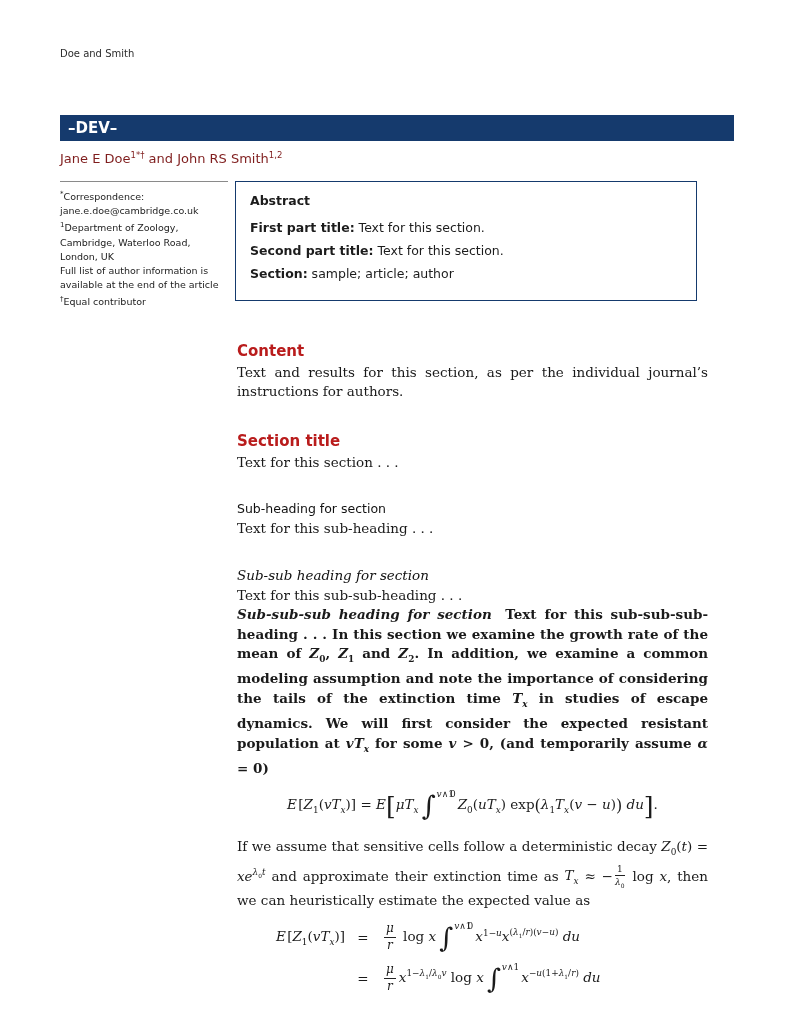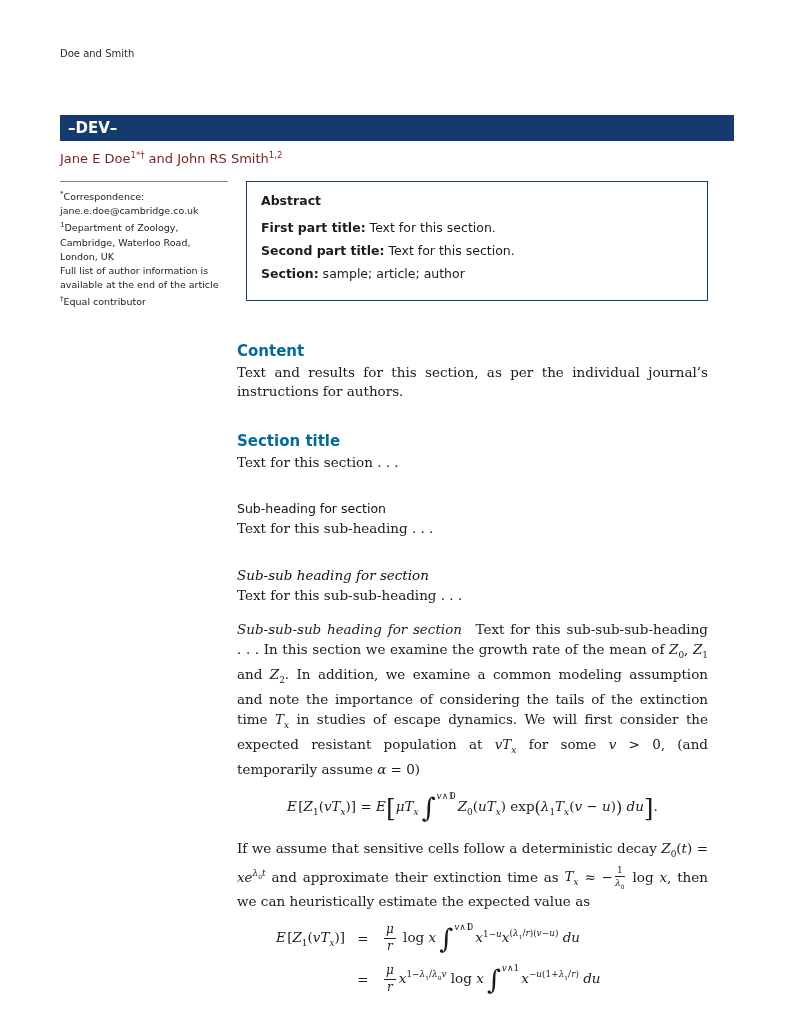--- a/index.html
+++ b/index.html
@@ -32,47 +32,47 @@
 
   .meta-row{display:flex;margin-top:15px;align-items:flex-start;}
   .sidebar{
     width:168px;flex:none;
     font-family:"DejaVu Sans","Liberation Sans",sans-serif;
     font-size:9.5px;line-height:14px;color:#222;
     border-top:1px solid #8a8a8a;padding-top:5px;
   }
   .sidebar sup{font-size:7px;}
   .abstract-box{
-    margin-left:18px;box-sizing:border-box;width:462px;
+    margin-left:7px;box-sizing:border-box;width:462px;
     border:1.5px solid var(--navy);background:#fff;
     padding:9px 14px 12px 14px;
     font-family:"DejaVu Sans","Liberation Sans",sans-serif;
     font-size:12.5px;color:#1c1c1c;
   }
   .abstract-box .abs-h{font-weight:bold;font-size:12.5px;margin:2px 0 11px 0;}
   .abstract-box .abs-row{margin:6px 0;line-height:17px;}
   .abstract-box .lab{font-weight:bold;}
 
   .content-col{margin-left:177px;width:471px;}
   .h-sec{
     font-family:"DejaVu Sans","Liberation Sans",sans-serif;
-    font-weight:bold;font-size:15px;color:#0369a1;margin:30px 0 3px 0;
+    font-weight:bold;font-size:15px;color:#b91c1c;margin:30px 0 3px 0;
   }
   .h-sec.first{margin-top:33px;}
   .h-sub{
     font-family:"DejaVu Sans","Liberation Sans",sans-serif;
     font-weight:normal;font-size:12.5px;color:#111;margin:29px 0 3px 0;
   }
   .h-subsub{
     font-style:italic;font-size:13.5px;color:#111;margin:28px 0 3px 0;
   }
   .body-text{
     font-size:13.5px;line-height:19.5px;text-align:justify;margin:0;
   }
-  .body-text.gap{margin-top:15px;}
+  .body-text.gap{font-weight:bold;}
 
   
   .eq{font-size:13.5px;}
   .eq sup,.para-math sup{font-size:0.66em;}
   .eq sub,.para-math sub{font-size:0.66em;}
   .eq-display{text-align:center;margin:12px 0 16px 0;}
   .iw{display:inline-flex;align-items:center;vertical-align:middle;margin:0 2px 0 3px;}
   .ig{font-size:27px;line-height:1;}
   .il{display:inline-flex;flex-direction:row;justify-content:space-between;
       height:31px;font-size:9px;line-height:1;margin-left:1px;text-align:left;}

